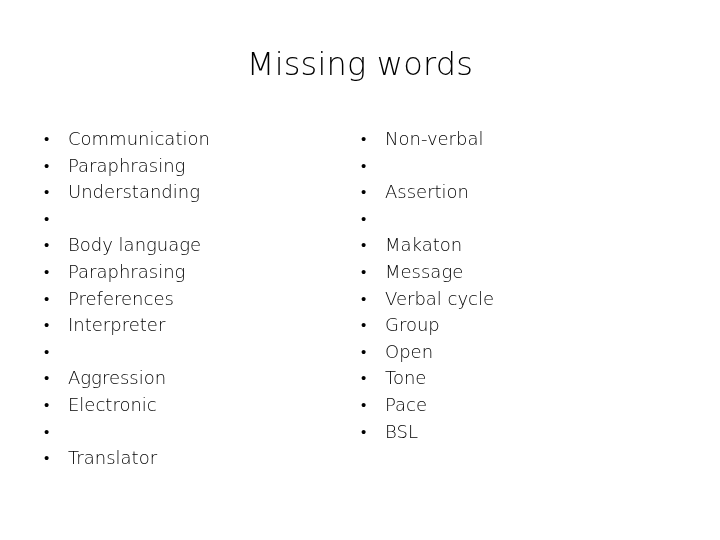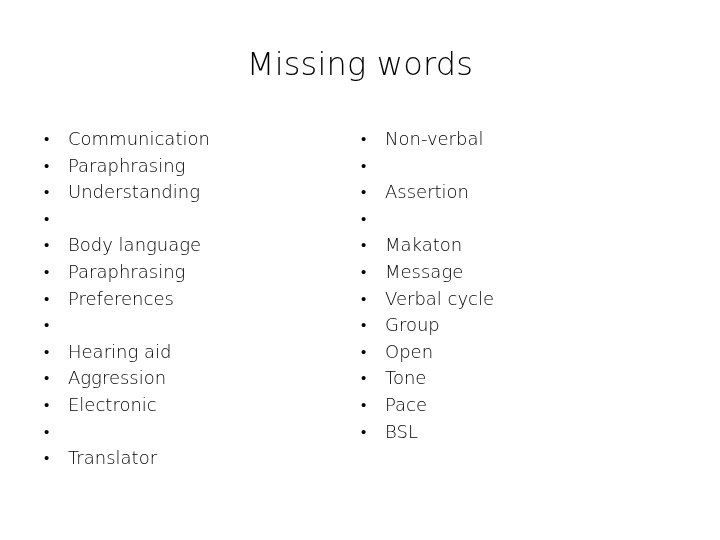--- a/index.html
+++ b/index.html
@@ -92,22 +92,22 @@
 
   <div id="left-column" class="body-column">
     <ul class="bullet-list">
         <li class="bullet-item"><span class="bullet-marker">•</span><span class="bullet-text">Communication</span></li>
         <li class="bullet-item"><span class="bullet-marker">•</span><span class="bullet-text">Paraphrasing</span></li>
         <li class="bullet-item"><span class="bullet-marker">•</span><span class="bullet-text">Understanding</span></li>
         <li class="bullet-item"><span class="bullet-marker">•</span></li>
         <li class="bullet-item"><span class="bullet-marker">•</span><span class="bullet-text">Body language</span></li>
         <li class="bullet-item"><span class="bullet-marker">•</span><span class="bullet-text">Paraphrasing</span></li>
         <li class="bullet-item"><span class="bullet-marker">•</span><span class="bullet-text">Preferences</span></li>
+        <li class="bullet-item"><span class="bullet-marker">•</span><span class="bullet-text">Interpreter</span></li>
         <li class="bullet-item"><span class="bullet-marker">•</span></li>
-        <li class="bullet-item"><span class="bullet-marker">•</span><span class="bullet-text">Hearing aid</span></li>
         <li class="bullet-item"><span class="bullet-marker">•</span><span class="bullet-text">Aggression</span></li>
         <li class="bullet-item"><span class="bullet-marker">•</span><span class="bullet-text">Electronic</span></li>
         <li class="bullet-item"><span class="bullet-marker">•</span></li>
         <li class="bullet-item"><span class="bullet-marker">•</span><span class="bullet-text">Translator</span></li>
       </ul>
   </div>
 
   <div id="right-column" class="body-column">
     <ul class="bullet-list">
         <li class="bullet-item"><span class="bullet-marker">•</span><span class="bullet-text">Non-verbal</span></li>

